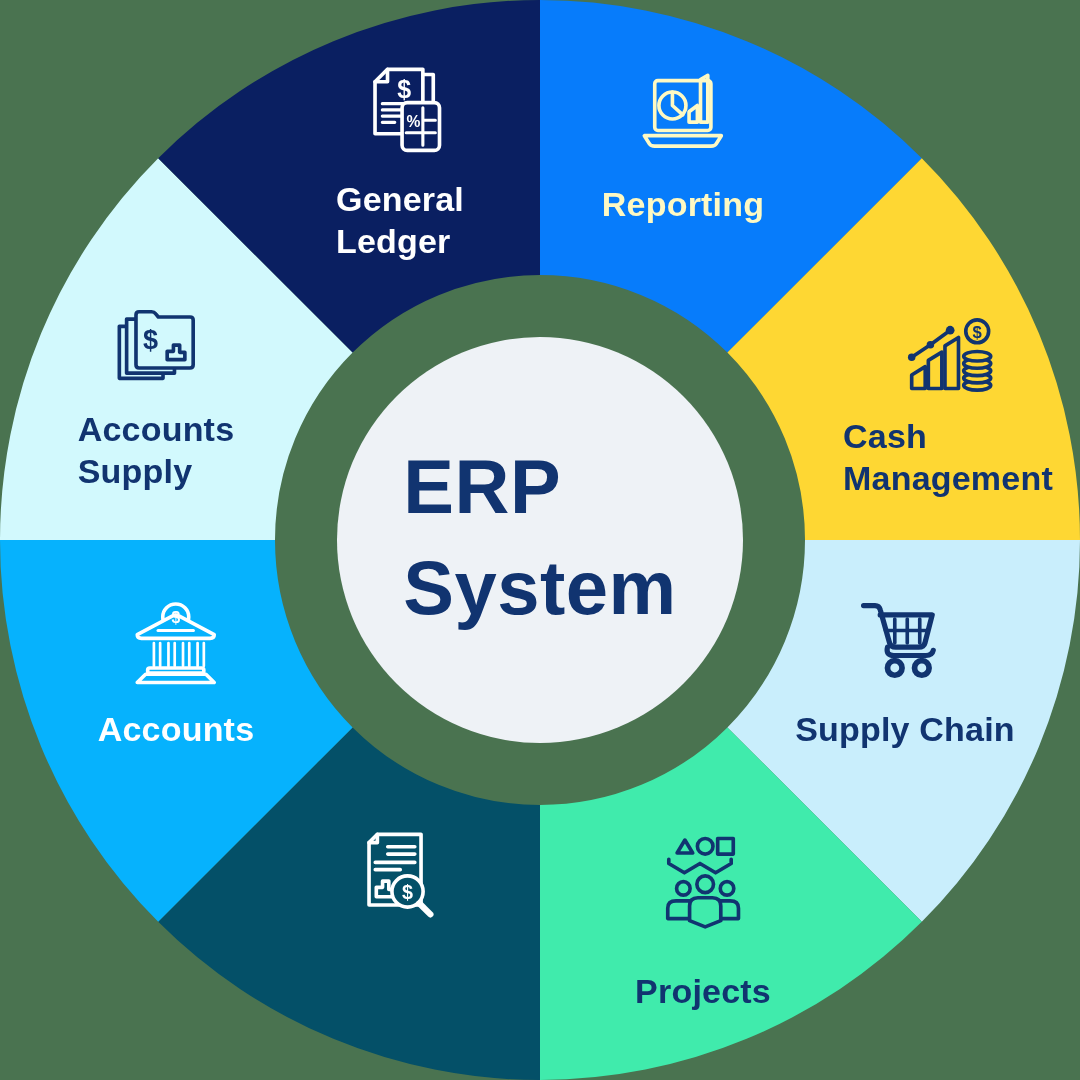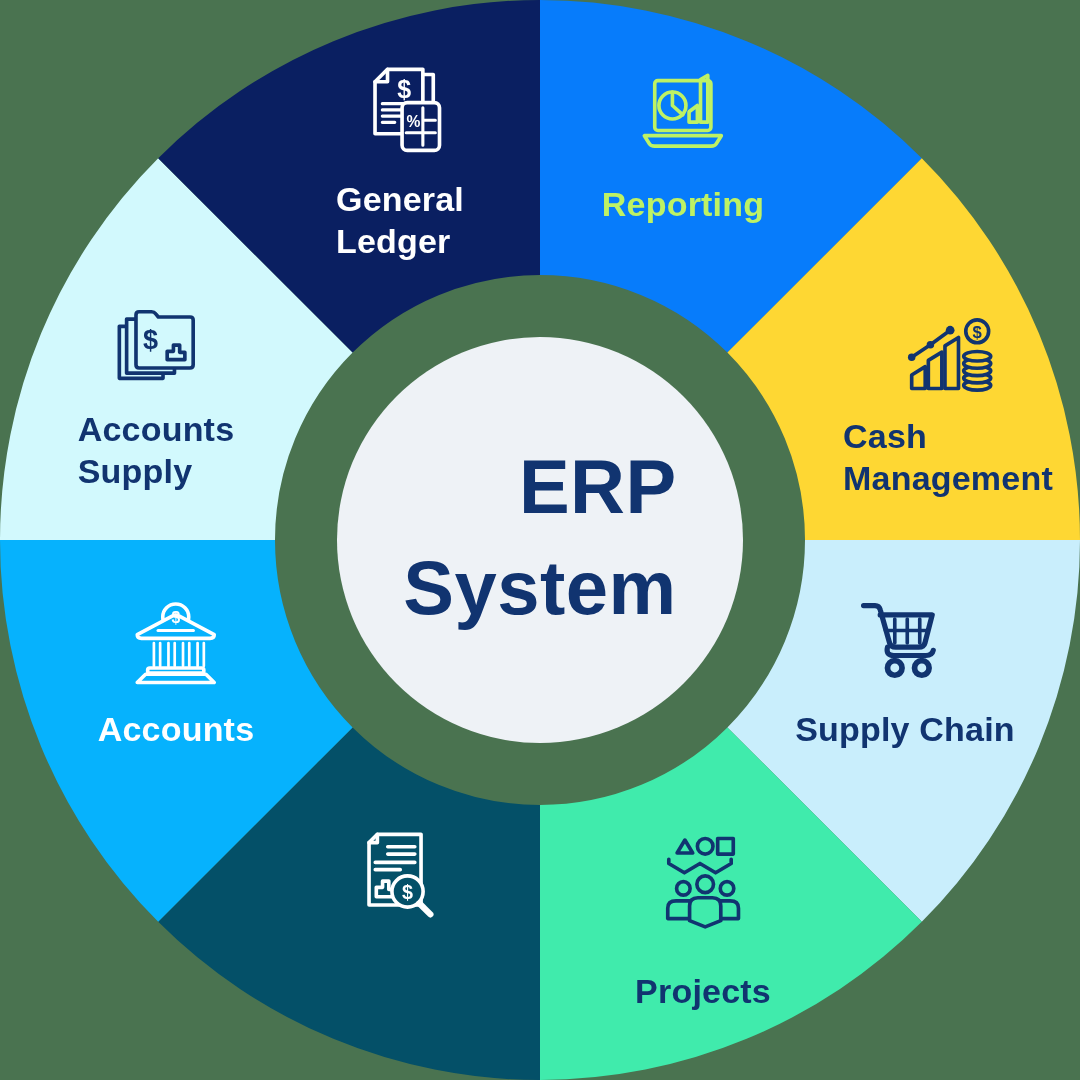--- a/index.html
+++ b/index.html
@@ -5,21 +5,21 @@
   html,body{margin:0;padding:0}
   body{width:1080px;height:1080px;overflow:hidden}
   .stage{position:relative;width:1080px;height:1080px;font-family:"Liberation Sans",sans-serif}
   .wheel{position:absolute;left:0;top:0;width:1080px;height:1080px;display:block}
   .seg{position:absolute;display:flex;flex-direction:column;align-items:center;gap:13px;transform:translateX(-50%)}
   .seg .icon{width:104px;height:104px;flex:0 0 auto}
   .icon path,.icon rect,.icon circle,.icon ellipse,.icon polyline{fill:none;stroke:currentColor;stroke-width:3.5;stroke-linecap:round;stroke-linejoin:round}
   .icon text{fill:currentColor;stroke:none;font-weight:700;font-family:"Liberation Sans",sans-serif;text-anchor:middle}
   .label{font-size:34px;font-weight:700;line-height:1.24;text-align:left;letter-spacing:.2px}
   .label span{display:block;white-space:nowrap}
-  .center-label{position:absolute;left:540px;top:537px;transform:translate(-50%,-50%);text-align:right;font-size:76px;font-weight:700;line-height:1.33;letter-spacing:.5px}
+  .center-label{position:absolute;left:540px;top:537px;transform:translate(-50%,-50%);text-align:left;font-size:76px;font-weight:700;line-height:1.33;letter-spacing:.5px}
   .center-label span{display:block;white-space:nowrap}
   
   #seg-reporting{left:683px;top:66px}
   #seg-cash{left:948px;top:298px}
   #seg-supply{left:905px;top:591px}
   #seg-projects{left:703px;top:826px}
   #seg-fixed{left:394px;top:826px}
   #seg-ar{left:176px;top:591px}
   #seg-ap{left:156px;top:291px}
   #seg-gl{left:400px;top:61px}
@@ -36,21 +36,21 @@
         <path d="M 1080.0 540.0 A 540 540 0 0 1 921.8 921.8 L 727.4 727.4 A 265 265 0 0 0 805.0 540.0 Z" fill="#C9EEFC"></path>
         <path d="M 921.8 921.8 A 540 540 0 0 1 540.0 1080.0 L 540.0 805.0 A 265 265 0 0 0 727.4 727.4 Z" fill="#40EBAC"></path>
         <path d="M 540.0 1080.0 A 540 540 0 0 1 158.2 921.8 L 352.6 727.4 A 265 265 0 0 0 540.0 805.0 Z" fill="#045068"></path>
         <path d="M 158.2 921.8 A 540 540 0 0 1 0.0 540.0 L 275.0 540.0 A 265 265 0 0 0 352.6 727.4 Z" fill="#06B2FD"></path>
         <path d="M 0.0 540.0 A 540 540 0 0 1 158.2 158.2 L 352.6 352.6 A 265 265 0 0 0 275.0 540.0 Z" fill="#D2F9FD"></path>
         <path d="M 158.2 158.2 A 540 540 0 0 1 540.0 0.0 L 540.0 275.0 A 265 265 0 0 0 352.6 352.6 Z" fill="#0A1F61"></path>
       </g>
     <circle id="center-circle" cx="540" cy="540" r="203" fill="#EEF2F6"></circle>
   </svg>
 
-  <div class="seg" id="seg-reporting" style="color: #bef264; --seg: #077CFB;">
+  <div class="seg" id="seg-reporting" style="color: #fef9c3; --seg: #077CFB;">
     <svg class="icon" viewBox="0 0 100 100">
       <rect x="23" y="14" width="54" height="48" rx="3"></rect>
       <circle cx="40" cy="38" r="13"></circle>
       <path d="M40 25 V38 L50 47"></path>
       <path d="M56 54 V44 L64 38 V54 Z"></path>
       <path d="M67 54 V13 L74 9 V54 Z"></path>
       <path d="M13 67 H87 L82 75 Q81 77 77 77 H23 Q19 77 18 75 Z"></path>
     </svg>
     <div class="label">
       <span>Reporting</span>

